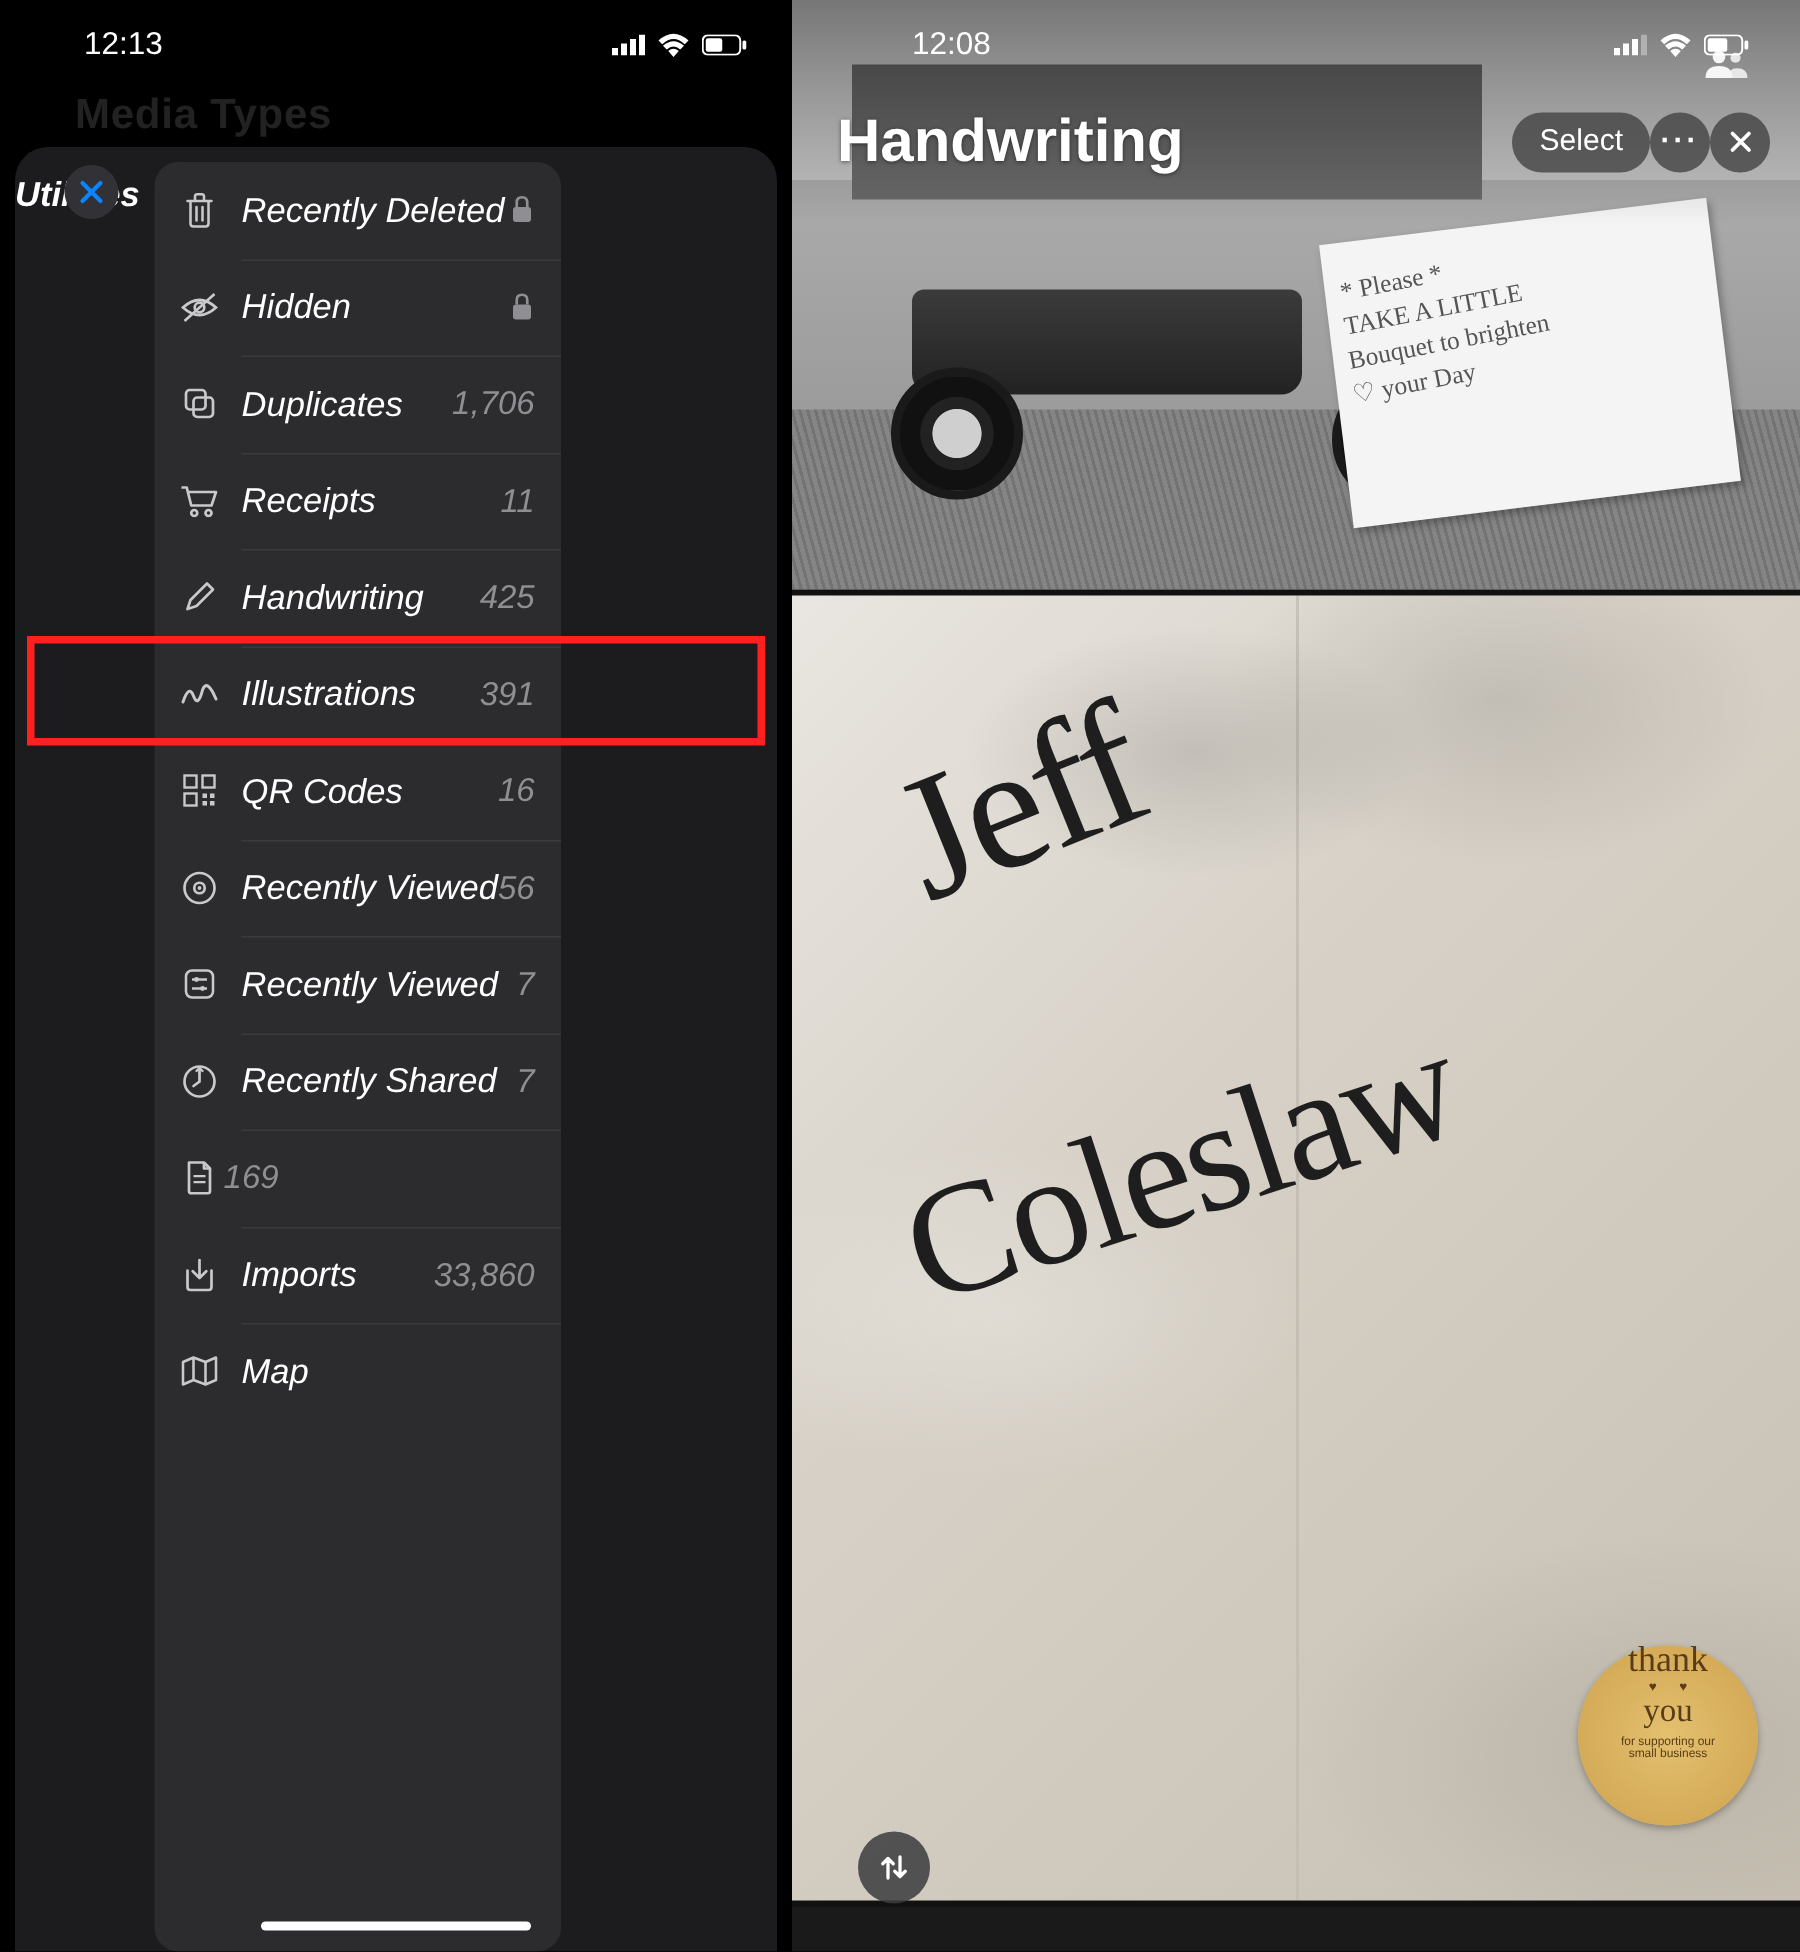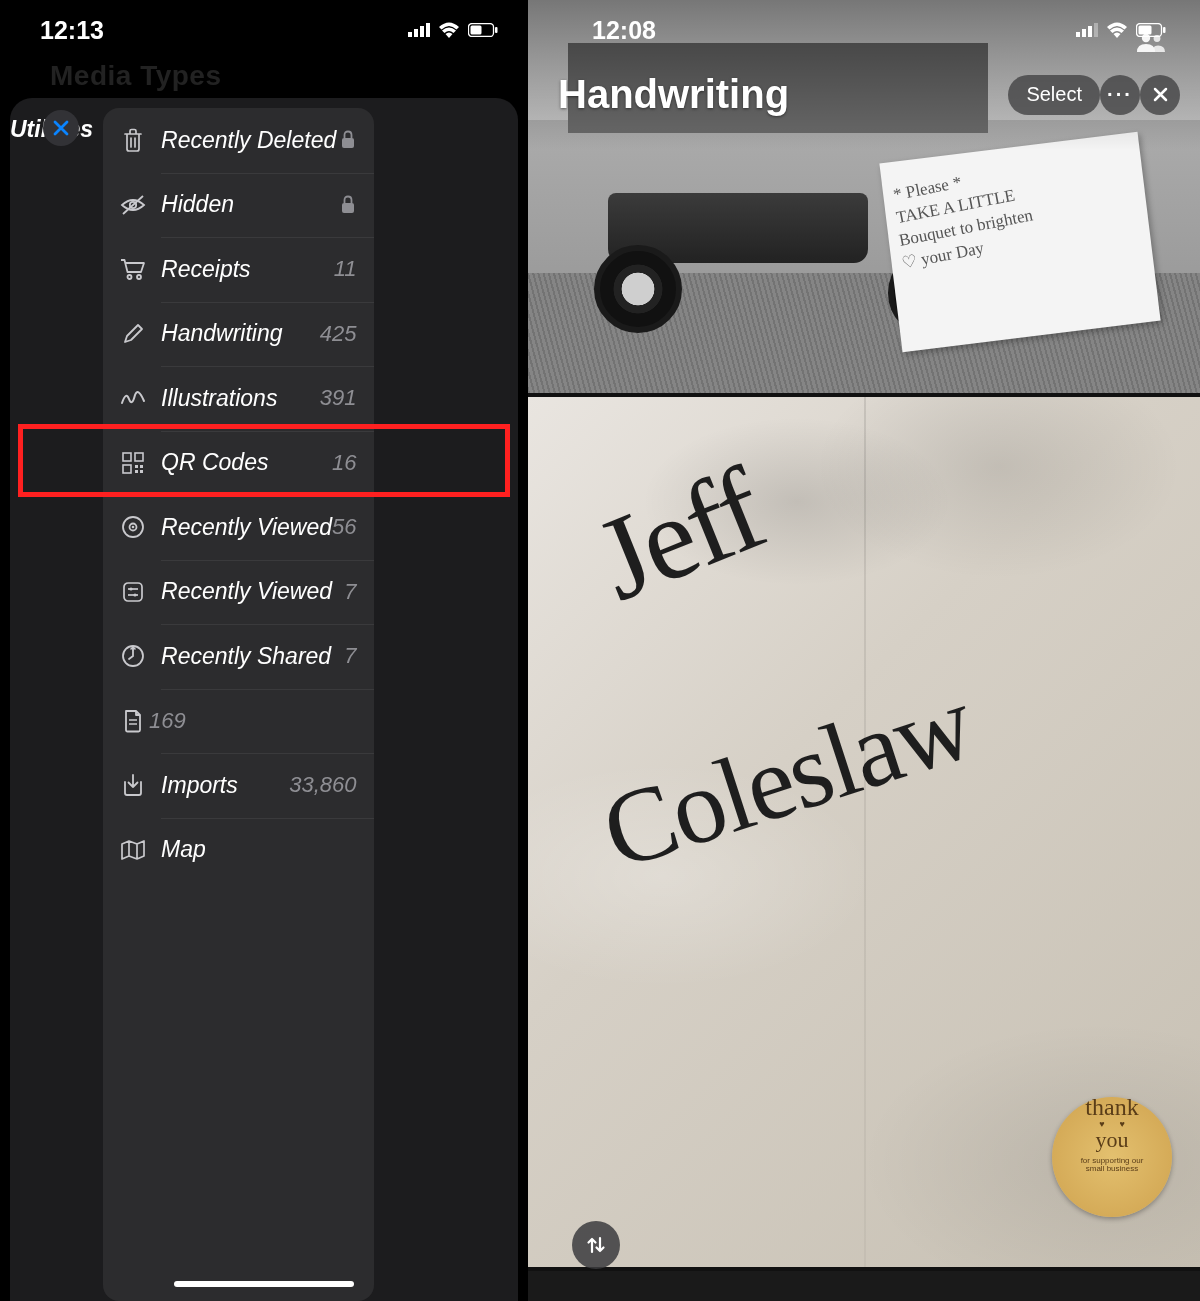--- a/index.html
+++ b/index.html
@@ -3,21 +3,21 @@
 <meta charset="utf-8">
 <style>
   * { box-sizing: border-box; margin: 0; padding: 0; }
   html, body { width: 1200px; height: 1301px; font-family: -apple-system, Helvetica, Arial, sans-serif; background: #000; overflow: hidden; }
   .container { display: flex; width: 1200px; height: 1301px; }
   .left, .right { position: relative; }
   .left { width: 528px; height: 100%; background: #000; }
   .right { width: 672px; height: 100%; background: #111; }
 
   
-  .status-bar { position: absolute; top: 0; left: 0; right: 0; height: 60px; display:flex; align-items:center; justify-content:space-between; padding: 0 30px 0 40px; color:#fff; font-size:25px; font-weight:700; }
+  .status-bar { position: absolute; top: 0; left: 16px; right: 0; height: 60px; display:flex; align-items:center; justify-content:space-between; padding: 0 30px 0 40px; color:#fff; font-size:21px; font-weight:400; }
   .status-right { display:flex; align-items:center; gap:8px; }
   .status-bar .icon { display:inline-flex; }
 
   
   .bg-header { position:absolute; top:60px; left:0; right:0; height:44px; color:#555; font-size:28px; font-weight:700; padding-left:50px; letter-spacing:.5px; opacity:.4; }
 
   
   .sheet { position:absolute; top:98px; left:10px; right:10px; bottom:0; background:#1c1c1e; border-radius:22px 22px 0 0; color:#fff; display:flex; flex-direction:row;font-style:italic; }
   .sheet-header { position:relative; height:62px; display:flex; align-items:center; justify-content:center; }
   .sheet-title { font-size:23px; font-weight:600; color:#fff; }
@@ -152,20 +152,30 @@
                 <line x1="3" y1="20" x2="23" y2="2" stroke="currentColor" stroke-width="1.8"></line>
               </svg>
             </span>
             <span class="label">Hidden</span>
             <span class="lock">
               <svg width="16" height="20" viewBox="0 0 16 20">
                 <rect x="2" y="8" width="12" height="10" rx="2" fill="currentColor"></rect>
                 <path d="M4.5 8 V5 Q4.5 1.5 8 1.5 Q11.5 1.5 11.5 5 V8" fill="none" stroke="currentColor" stroke-width="1.8"></path>
               </svg>
             </span>
+          </div>
+          <div class="row">
+            <span class="ricon">
+              <svg width="24" height="24" viewBox="0 0 24 24">
+                <rect x="3" y="3" width="13" height="13" rx="2.5" fill="none" stroke="currentColor" stroke-width="1.8"></rect>
+                <rect x="8" y="8" width="13" height="13" rx="2.5" fill="none" stroke="currentColor" stroke-width="1.8"></rect>
+              </svg>
+            </span>
+            <span class="label">Duplicates</span>
+            <span class="count">1,706</span>
           </div>
           <div class="row">
             <span class="ricon">
               <svg width="26" height="22" viewBox="0 0 26 22">
                 <path d="M1 2 H4.5 L7.5 14 H21 L24 5 H6" fill="none" stroke="currentColor" stroke-width="1.8" stroke-linejoin="round"></path>
                 <circle cx="9.5" cy="19" r="2" fill="none" stroke="currentColor" stroke-width="1.8"></circle>
                 <circle cx="19" cy="19" r="2" fill="none" stroke="currentColor" stroke-width="1.8"></circle>
               </svg>
             </span>
             <span class="label">Receipts</span>

